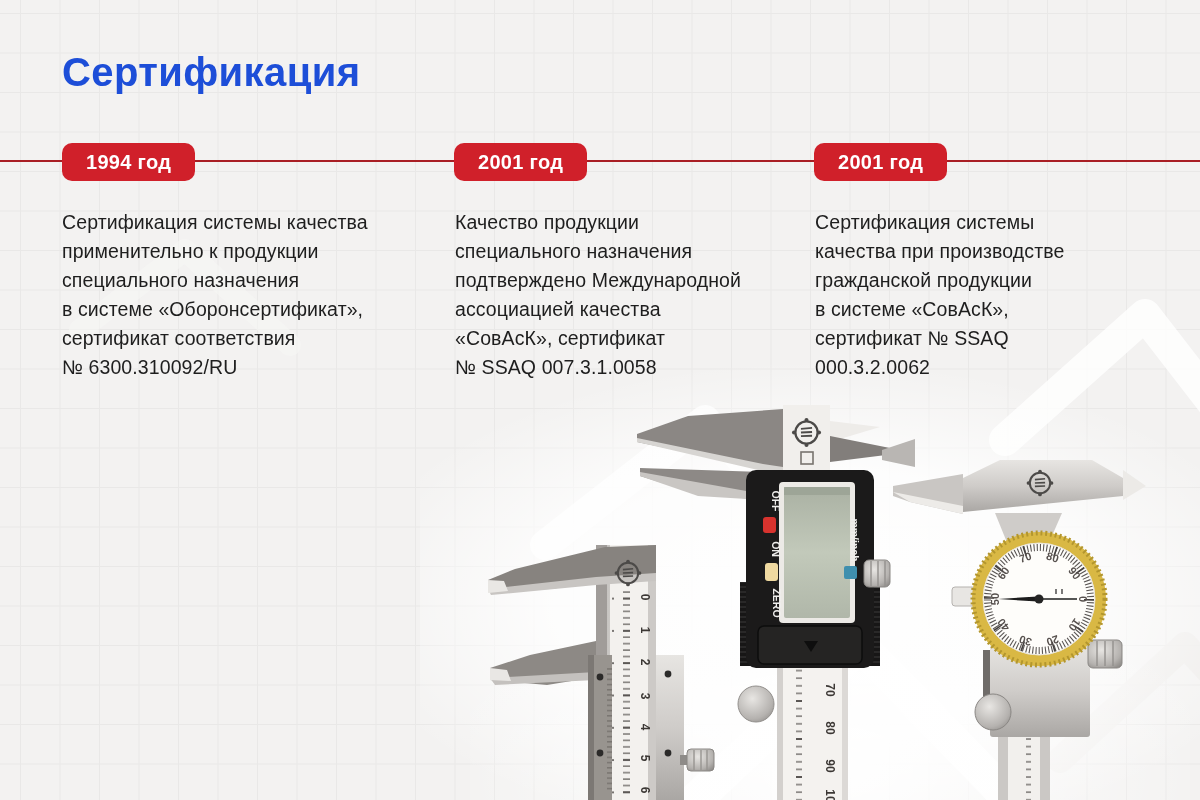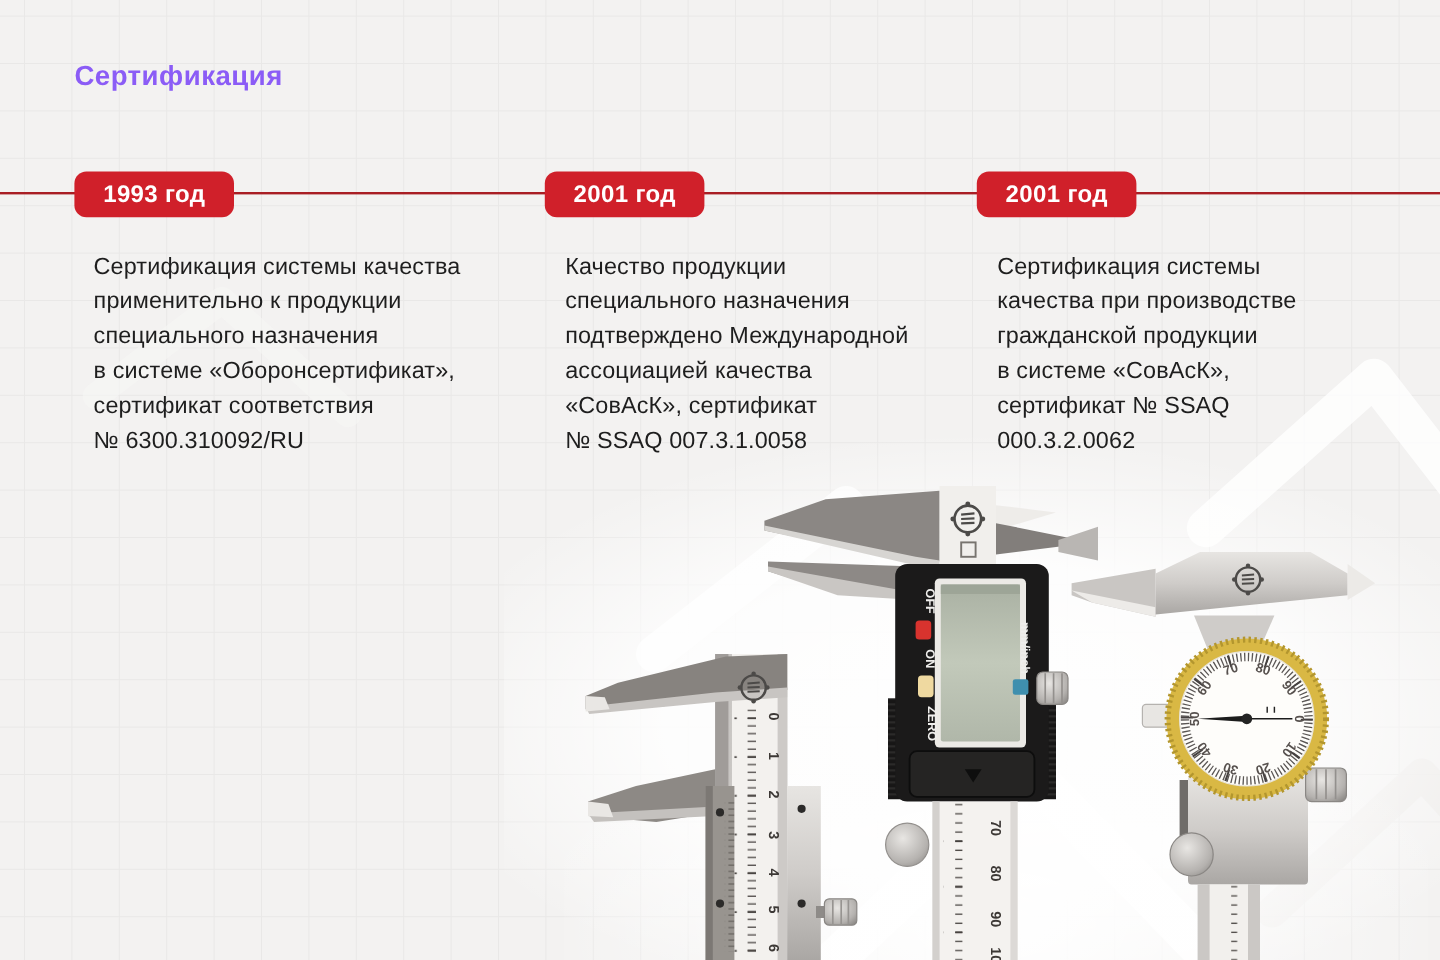--- a/index.html
+++ b/index.html
@@ -20,37 +20,37 @@
   #photo-glow{
     position:absolute; z-index:2; left:420px; top:360px; width:790px; height:440px;
     background:radial-gradient(ellipse 60% 55% at 50% 55%, rgba(255,255,255,.97) 0%, rgba(255,255,255,.85) 55%, rgba(255,255,255,0) 100%);
   }
   #photo-glow2{
     position:absolute; z-index:2; left:470px; top:560px; width:720px; height:300px;
     background:radial-gradient(ellipse 55% 70% at 50% 70%, rgba(255,255,255,.95) 0%, rgba(255,255,255,0) 100%);
   }
   .page-title{
     position:absolute; z-index:5; left:62px; top:50px;
-    font-size:23px; font-weight:700; letter-spacing:.4px; color:#8b5cf6;
+    font-size:40px; font-weight:700; letter-spacing:.4px; color:#1d4ed8;
   }
   .timeline-line{
     position:absolute; z-index:3; left:0; top:160px; width:1200px; height:2px;
     background:#a91e24;
   }
   .year-badge{
     position:absolute; z-index:4; top:143px; height:38px;
     display:flex; align-items:center; padding:0 24px;
     background:#d0202a; border-radius:10px;
     color:#ffffff; font-size:20px; font-weight:700; letter-spacing:.3px;
   }
   #badge-0{ left:62px; } #badge-1{ left:454px; } #badge-2{ left:814px; }
   .cert-text{
     position:absolute; z-index:4; top:208px;
     font-size:19.5px; line-height:29px; color:#1e1e1e;
-    white-space:pre-line; letter-spacing:.1px;margin-left:16px;
+    white-space:pre-line; letter-spacing:.1px;
   }
   #cert-0{ left:62px;  width:385px; }
   #cert-1{ left:455px; width:355px; }
   #cert-2{ left:815px; width:340px; }
   .caliper{ position:absolute; z-index:6; }
   #caliper-vernier{ left:455px; top:533px; }
   #caliper-digital{ left:628px; top:396px; }
   #caliper-dial   { left:880px; top:434px; }
   svg text{ font-family:"Liberation Sans", sans-serif; }
 </style>
@@ -125,21 +125,21 @@
   </g>
 </svg>
 
 <div id="photo-glow"></div>
 <div id="photo-glow2"></div>
 
 <h1 class="page-title">Сертификация</h1>
 
 <div class="timeline-line"></div>
 
-<div class="year-badge" id="badge-0">1993 год</div>
+<div class="year-badge" id="badge-0">1994 год</div>
 <div class="year-badge" id="badge-1">2001 год</div>
 <div class="year-badge" id="badge-2">2001 год</div>
 
 <p class="cert-text" id="cert-0">Сертификация системы качества
 применительно к продукции
 специального назначения
 в системе «Оборонсертификат»,
 сертификат соответствия
 № 6300.310092/RU</p>
 <p class="cert-text" id="cert-1">Качество продукции

